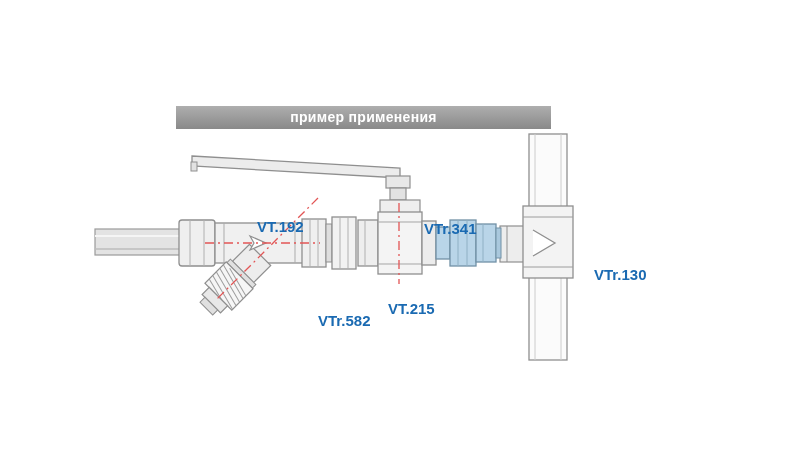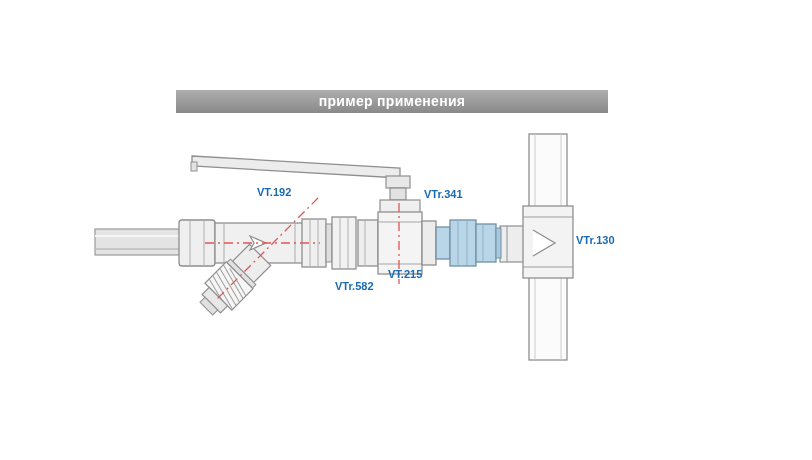--- a/index.html
+++ b/index.html
@@ -1,27 +1,27 @@
 <!DOCTYPE html>
 <html><head>
 <meta charset="utf-8">
 <style>
   html,body{margin:0;padding:0;background:#ffffff;}
   .stage{
     position:relative;width:812px;height:460px;background:#ffffff;overflow:hidden;
     font-family:"Liberation Sans",sans-serif;
   }
   .banner{
-    position:absolute;left:176px;top:90px;width:432px;height:23px;
+    position:absolute;left:176px;top:106px;width:375px;height:23px;
     background:linear-gradient(#aeaeae,#898989);
     color:#ffffff;font-weight:bold;font-size:14px;line-height:23px;
     text-align:center;letter-spacing:.3px;
   }
   .part-label{
-    position:absolute;color:#1a6ab2;font-weight:bold;font-size:11px;white-space:nowrap;
+    position:absolute;color:#1a6ab2;font-weight:bold;font-size:15px;white-space:nowrap;margin-top:32px;
   }
   svg.diagram{position:absolute;left:0;top:0;}
 </style>
 </head>
 <body>
 
 <div class="stage">
 
   <div class="banner">пример применения</div>
 
@@ -114,17 +114,17 @@
 
     <g stroke="#e25555" stroke-width="1.3" stroke-dasharray="9 4 2 4" fill="none">
       <line x1="205" y1="243" x2="320" y2="243"></line>
       <line x1="318" y1="198" x2="216" y2="300"></line>
       <line x1="399" y1="203" x2="399" y2="284"></line>
     </g>
   </svg>
 
   <div class="part-label" style="left:257px;top:186px">VT.192</div>
   <div class="part-label" style="left:424px;top:188px">VTr.341</div>
-  <div class="part-label" style="left:576px;top:234px">VTr.130</div>
-  <div class="part-label" style="left:335px;top:280px">VTr.582</div>
+  <div class="part-label" style="left:594px;top:234px">VTr.130</div>
+  <div class="part-label" style="left:318px;top:280px">VTr.582</div>
   <div class="part-label" style="left:388px;top:268px">VT.215</div>
 
 </div>
 
 </body></html>

